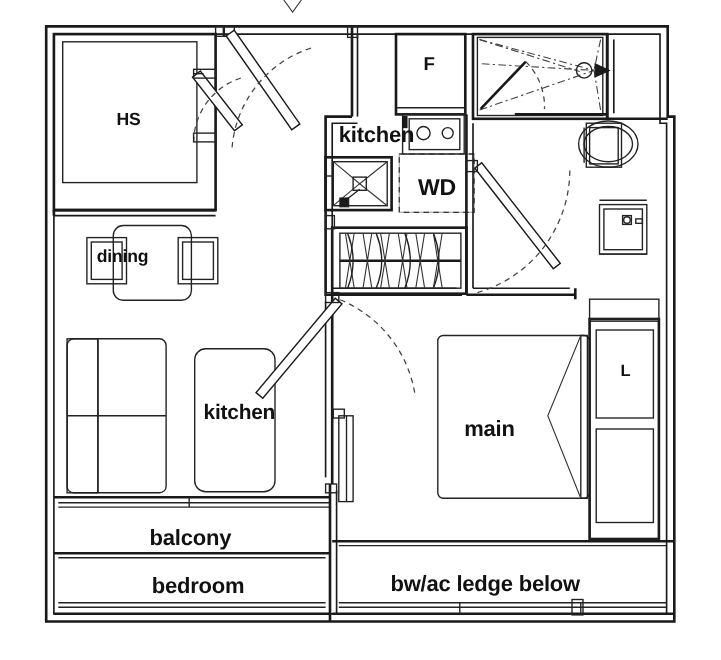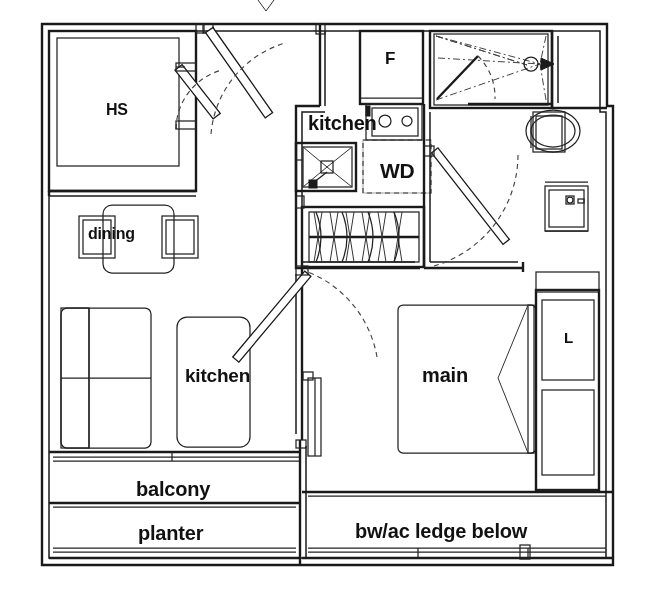--- a/index.html
+++ b/index.html
@@ -33,21 +33,21 @@
     font-family: "Liberation Sans", sans-serif;
     font-weight: bold;
     white-space: nowrap;
     line-height: 1;
     letter-spacing: -0.2px;
   }
   .lbl-box {
     position: absolute;
     display: flex;
     align-items: center;
-    justify-content: flex-start;
+    justify-content: center;
     color: #111111;
     font-family: "Liberation Sans", sans-serif;
     font-weight: bold;
     white-space: nowrap;
     line-height: 1.05;
     text-align: center;
     letter-spacing: -0.2px;
   }
 </style>
 </head>
@@ -307,21 +307,21 @@
   <div class="lbl" style="left:276px; top:113px; font-size:20px;margin-left:32px;">kitchen</div>
 
   <div class="lbl" style="left:185px; top:366px; font-size:19px;">kitchen</div>
 
   <div class="lbl-box" style="left:390px; top:365px; width:110px; height:50px; font-size:20px; flex-direction:column;">
     <span>main</span>
   </div>
 
   <div class="lbl" style="left:136px; top:479px; font-size:20px;">balcony</div>
 
-  <div class="lbl" style="left:138px; top:523px; font-size:20px;">planter</div>
+  <div class="lbl" style="left:138px; top:523px; font-size:20px;">bedroom</div>
 
   <div class="lbl" style="left:355px; top:521px; font-size:20px;">bw/ac ledge below</div>
 
   <div class="lbl" style="left:385px; top:50px; font-size:17px;">F</div>
 
   <div class="lbl" style="left:380px; top:160px; font-size:21px;">WD</div>
 
   <div class="lbl" style="left:564px; top:330px; font-size:15px;">L</div>
 
 </div>

